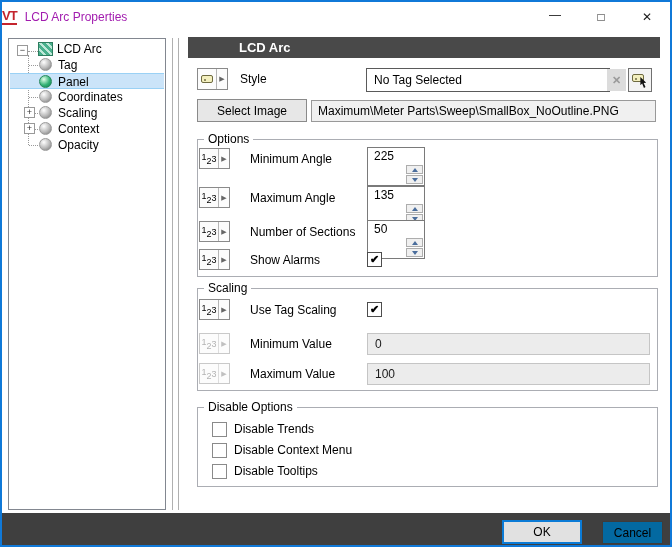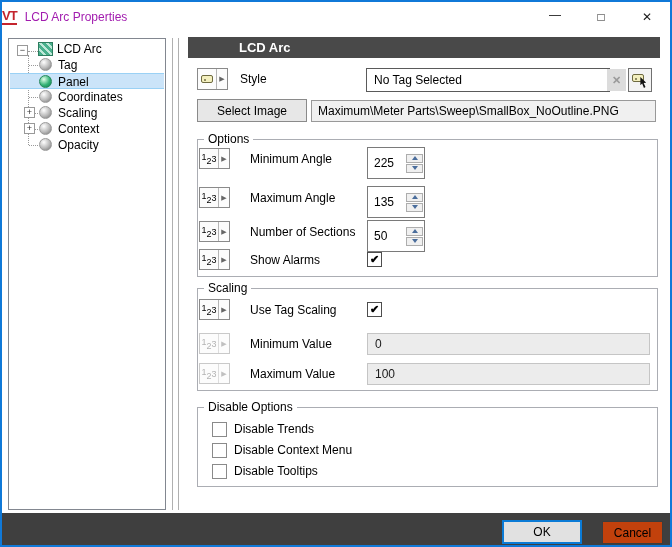--- a/index.html
+++ b/index.html
@@ -74,40 +74,40 @@
   .btn123 .nums span { position:relative; }
   .btn123 .nums .d1 { top:-2px; }
   .btn123 .nums .d2 { top:2px; }
   .btn123 .nums .d3 { top:0; }
   .btn123 .arr { flex:1; display:flex; align-items:center; justify-content:center; font-size:7px; color:#666; }
   .btn123.disabled { border-color:#c9c9c9; }
   .btn123.disabled .nums { color:#b3b3b3; border-right-color:#ddd; }
   .btn123.disabled .arr { color:#c0c0c0; }
 
   
-  .spinner { position:absolute; left:168px; top:-1px; width:58px; height:32px; border:1px solid #7a7a7a; background:#fff; display:flex; }
+  .spinner { position:absolute; left:168px; top:-1px; width:58px; height:39px; border:1px solid #7a7a7a; background:#fff; display:flex;flex-direction:column; }
   .spin-input { width:34px; height:100%; border:none; outline:none; font-size:12px; padding-left:6px; font-family:"Liberation Sans",sans-serif; color:#000; }
   .spin-col { margin-left:auto; width:19px; display:flex; flex-direction:column; justify-content:center; gap:1px; padding:1px 1px; }
   .spin-btn { height:9px; background:#f0f0f0; border:1px solid #adadad; display:flex; align-items:center; justify-content:center; }
   .tri-up { width:0; height:0; border-left:3px solid transparent; border-right:3px solid transparent; border-bottom:4px solid #4a6d9c; }
   .tri-down { width:0; height:0; border-left:3px solid transparent; border-right:3px solid transparent; border-top:4px solid #4a6d9c; }
 
   
   .checkbox { position:absolute; left:168px; top:3px; width:15px; height:15px; background:#fff; border:1px solid #4d4d4d; display:flex; align-items:center; justify-content:center; font-size:11px; color:#000; font-weight:bold; line-height:1; }
   .g-disable .checkbox { left:13px; border-color:#8a8a8a; }
 
   
   .val-field { position:absolute; left:168px; top:0; width:283px; height:22px; background:#ececec; border:1px solid #c5c5c5; font-size:12px; line-height:20px; padding-left:7px; color:#1a1a1a; }
 
   .g-disable .row-label { left:35px; top:0; }
 
   
   .footer { position:absolute; left:2px; right:2px; top:513px; height:32px; background:#3f3f3f; }
   .btn-ok { position:absolute; left:500px; top:7px; width:80px; height:24px; background:#e1e1e1; border:2px solid #0b7bd6; font-size:12px; color:#000; display:flex; align-items:center; justify-content:center; }
-  .btn-cancel { position:absolute; left:600px; top:8px; width:61px; height:23px; background:#c2410c; border:1px solid #3c3c3c; font-size:12px; color:#000; display:flex; align-items:center; justify-content:center; }
+  .btn-cancel { position:absolute; left:600px; top:8px; width:61px; height:23px; background:#0369a1; border:1px solid #3c3c3c; font-size:12px; color:#000; display:flex; align-items:center; justify-content:center; }
 </style>
 </head>
 <body>
 
 <div class="window">
 
   <div class="titlebar">
     <span class="vt-logo">VT</span>
     <span class="win-title">LCD Arc Properties</span>
     <div class="win-controls">

